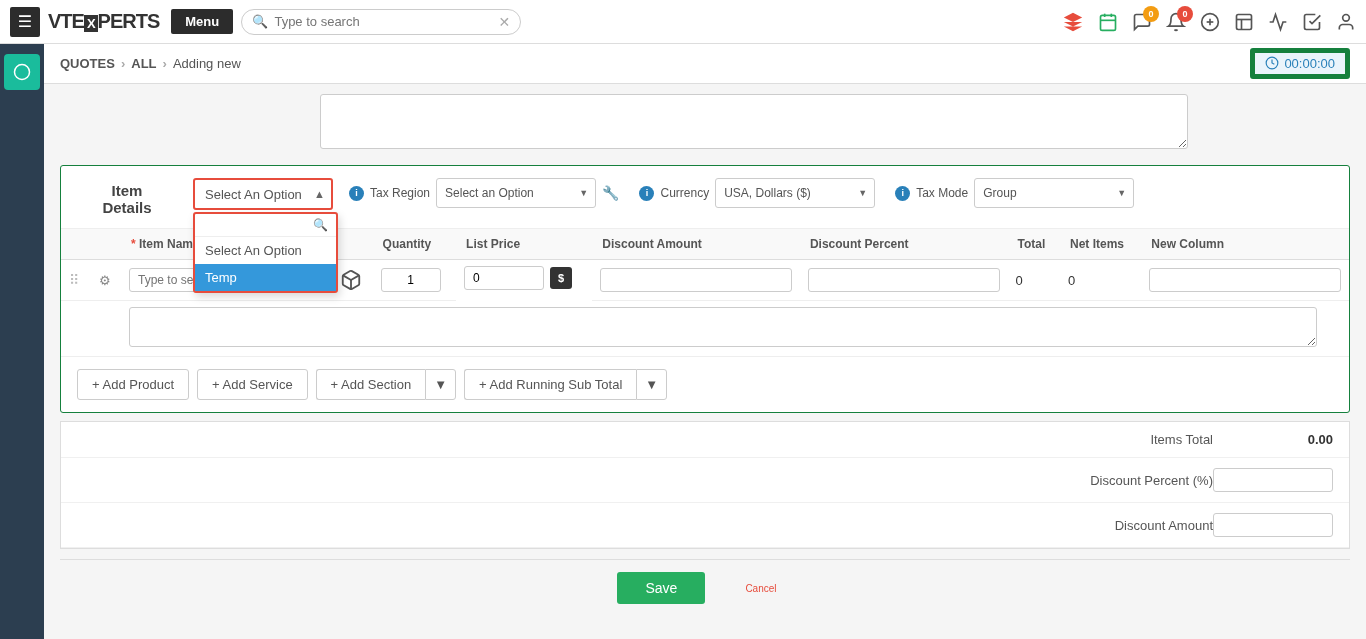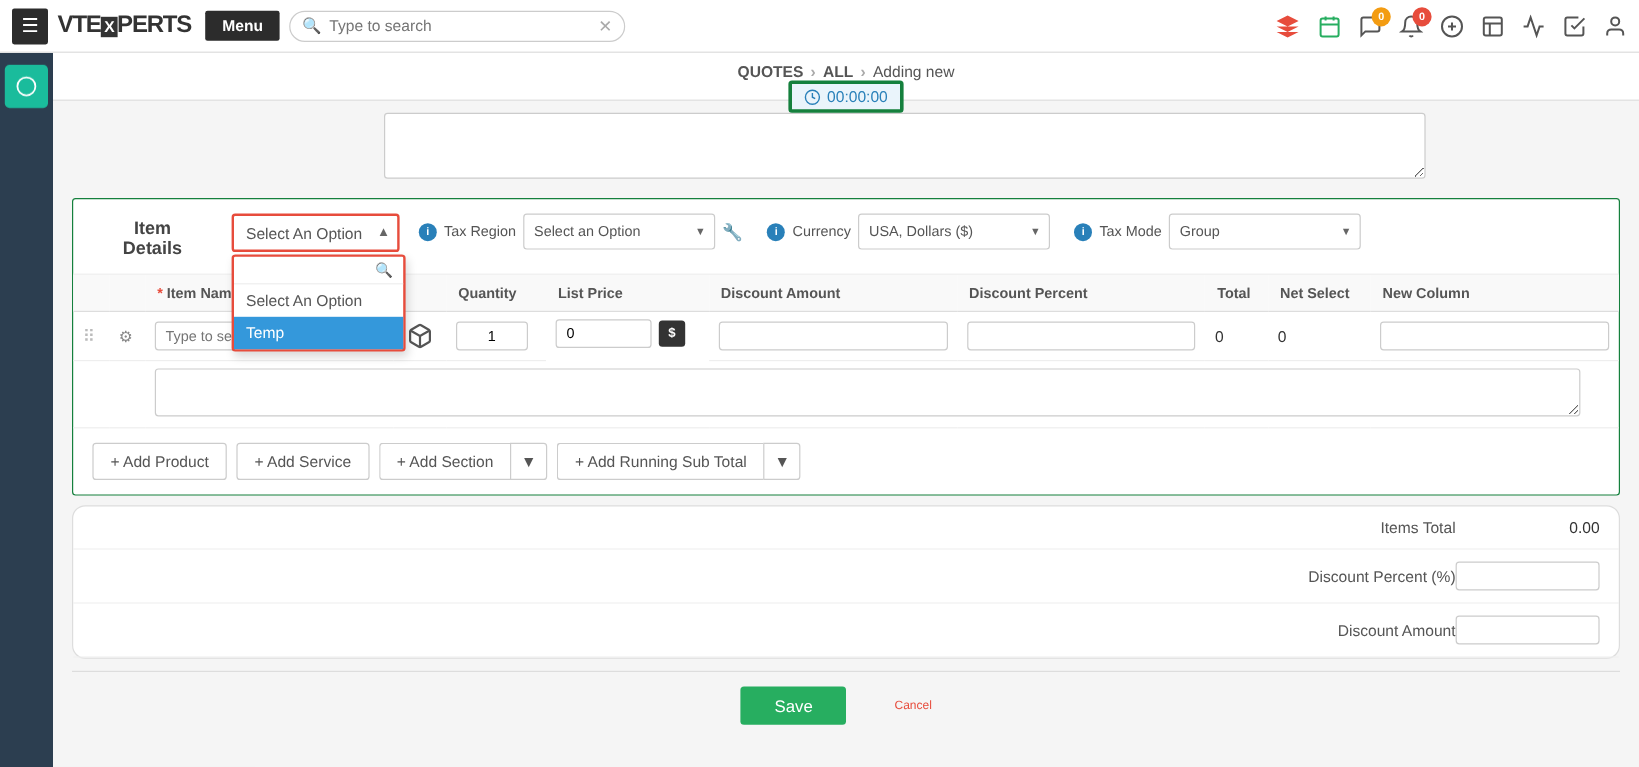--- a/index.html
+++ b/index.html
@@ -86,31 +86,31 @@
       margin-left: 44px;
       padding: 0;
       background: #f5f5f5;
       min-height: 595px;
     }
 
     
     .breadcrumb-bar {
       display: flex; align-items: center; justify-content: space-between;
       background: #fff; padding: 8px 16px;
-      border-bottom: 1px solid #ddd; height: 40px; flex-direction: column;
+      border-bottom: 1px solid #ddd; height: 40px;
     }
     .breadcrumb {
       display: flex; align-items: center; gap: 6px;
       font-size: 12px; color: #555; font-weight: bold; text-transform: uppercase;
     }
     .breadcrumb .sep { color: #aaa; }
     .breadcrumb .current { color: #555; font-weight: normal; text-transform: none; }
     .timer {
-      display: flex; align-items: flex-end; gap: 5px;
-      color: #2980b9; font-size: 13px; border: 3px solid #15803d;
+      display: flex; align-items: flex-start; gap: 5px;
+      color: #2980b9; font-size: 13px; border: 5px solid #15803d;
       padding: 3px 10px; border-radius: 3px; background: #eaf4fb;
     }
 
     
     .content {
       padding: 10px 16px;
     }
 
     
     .description-area {
@@ -258,21 +258,21 @@
     .totals-section {
       margin-top: 0; background: #fff;
       border-top: 1px solid #eee;
     }
     .totals-row {
       display: flex; justify-content: space-between; align-items: center;
       padding: 10px 16px; border-bottom: 1px solid #f0f0f0;
     }
     .totals-label { color: #555; font-size: 13px; text-align: right; flex: 1; }
     .totals-value { 
-      width: 120px; text-align: right; font-size: 13px; color: #333;
+      width: 120px; text-align: right; font-size: 13px; color: #333; font-weight: bold;
     }
     .totals-input {
       width: 120px; border: 1px solid #ccc; border-radius: 3px;
       padding: 4px 8px; font-size: 12px; text-align: right;
     }
 
     
     .save-bar {
       display: flex; justify-content: center; gap: 24px;
       padding: 12px 0; background: #f5f5f5;
@@ -465,21 +465,21 @@
           <tr>
             <th style="width:30px;"></th>
             <th style="width:30px;"></th>
             <th class="required">Item Name</th>
             <th style="width:30px;"></th>
             <th>Quantity</th>
             <th>List Price</th>
             <th>Discount Amount</th>
             <th>Discount Percent</th>
             <th>Total</th>
-            <th>Net Select</th>
+            <th>Net Items</th>
             <th>New Column</th>
           </tr>
         </thead>
         <tbody>
           <tr>
             <td>
               <span class="drag-handle">⠿</span>
             </td>
             <td>
               <span class="row-settings">⚙</span>
@@ -536,21 +536,21 @@
           <button class="add-btn add-btn-main">+ Add Section</button>
           <button class="add-btn-arrow">▼</button>
         </div>
         <div class="add-btn-dropdown">
           <button class="add-btn add-btn-main">+ Add Running Sub Total</button>
           <button class="add-btn-arrow">▼</button>
         </div>
       </div>
     </div>
 
-    <div class="totals-section" style="margin-top:8px; border:1px solid #ddd; border-radius:11px;">
+    <div class="totals-section" style="margin-top:8px; border:1px solid #ddd; border-radius:0;">
       <div class="totals-row">
         <span class="totals-label">Items Total</span>
         <span class="totals-value">0.00</span>
       </div>
       <div class="totals-row">
         <span class="totals-label">Discount Percent (%)</span>
         <input type="text" class="totals-input" style="">
       </div>
       <div class="totals-row">
         <span class="totals-label">Discount Amount</span>

